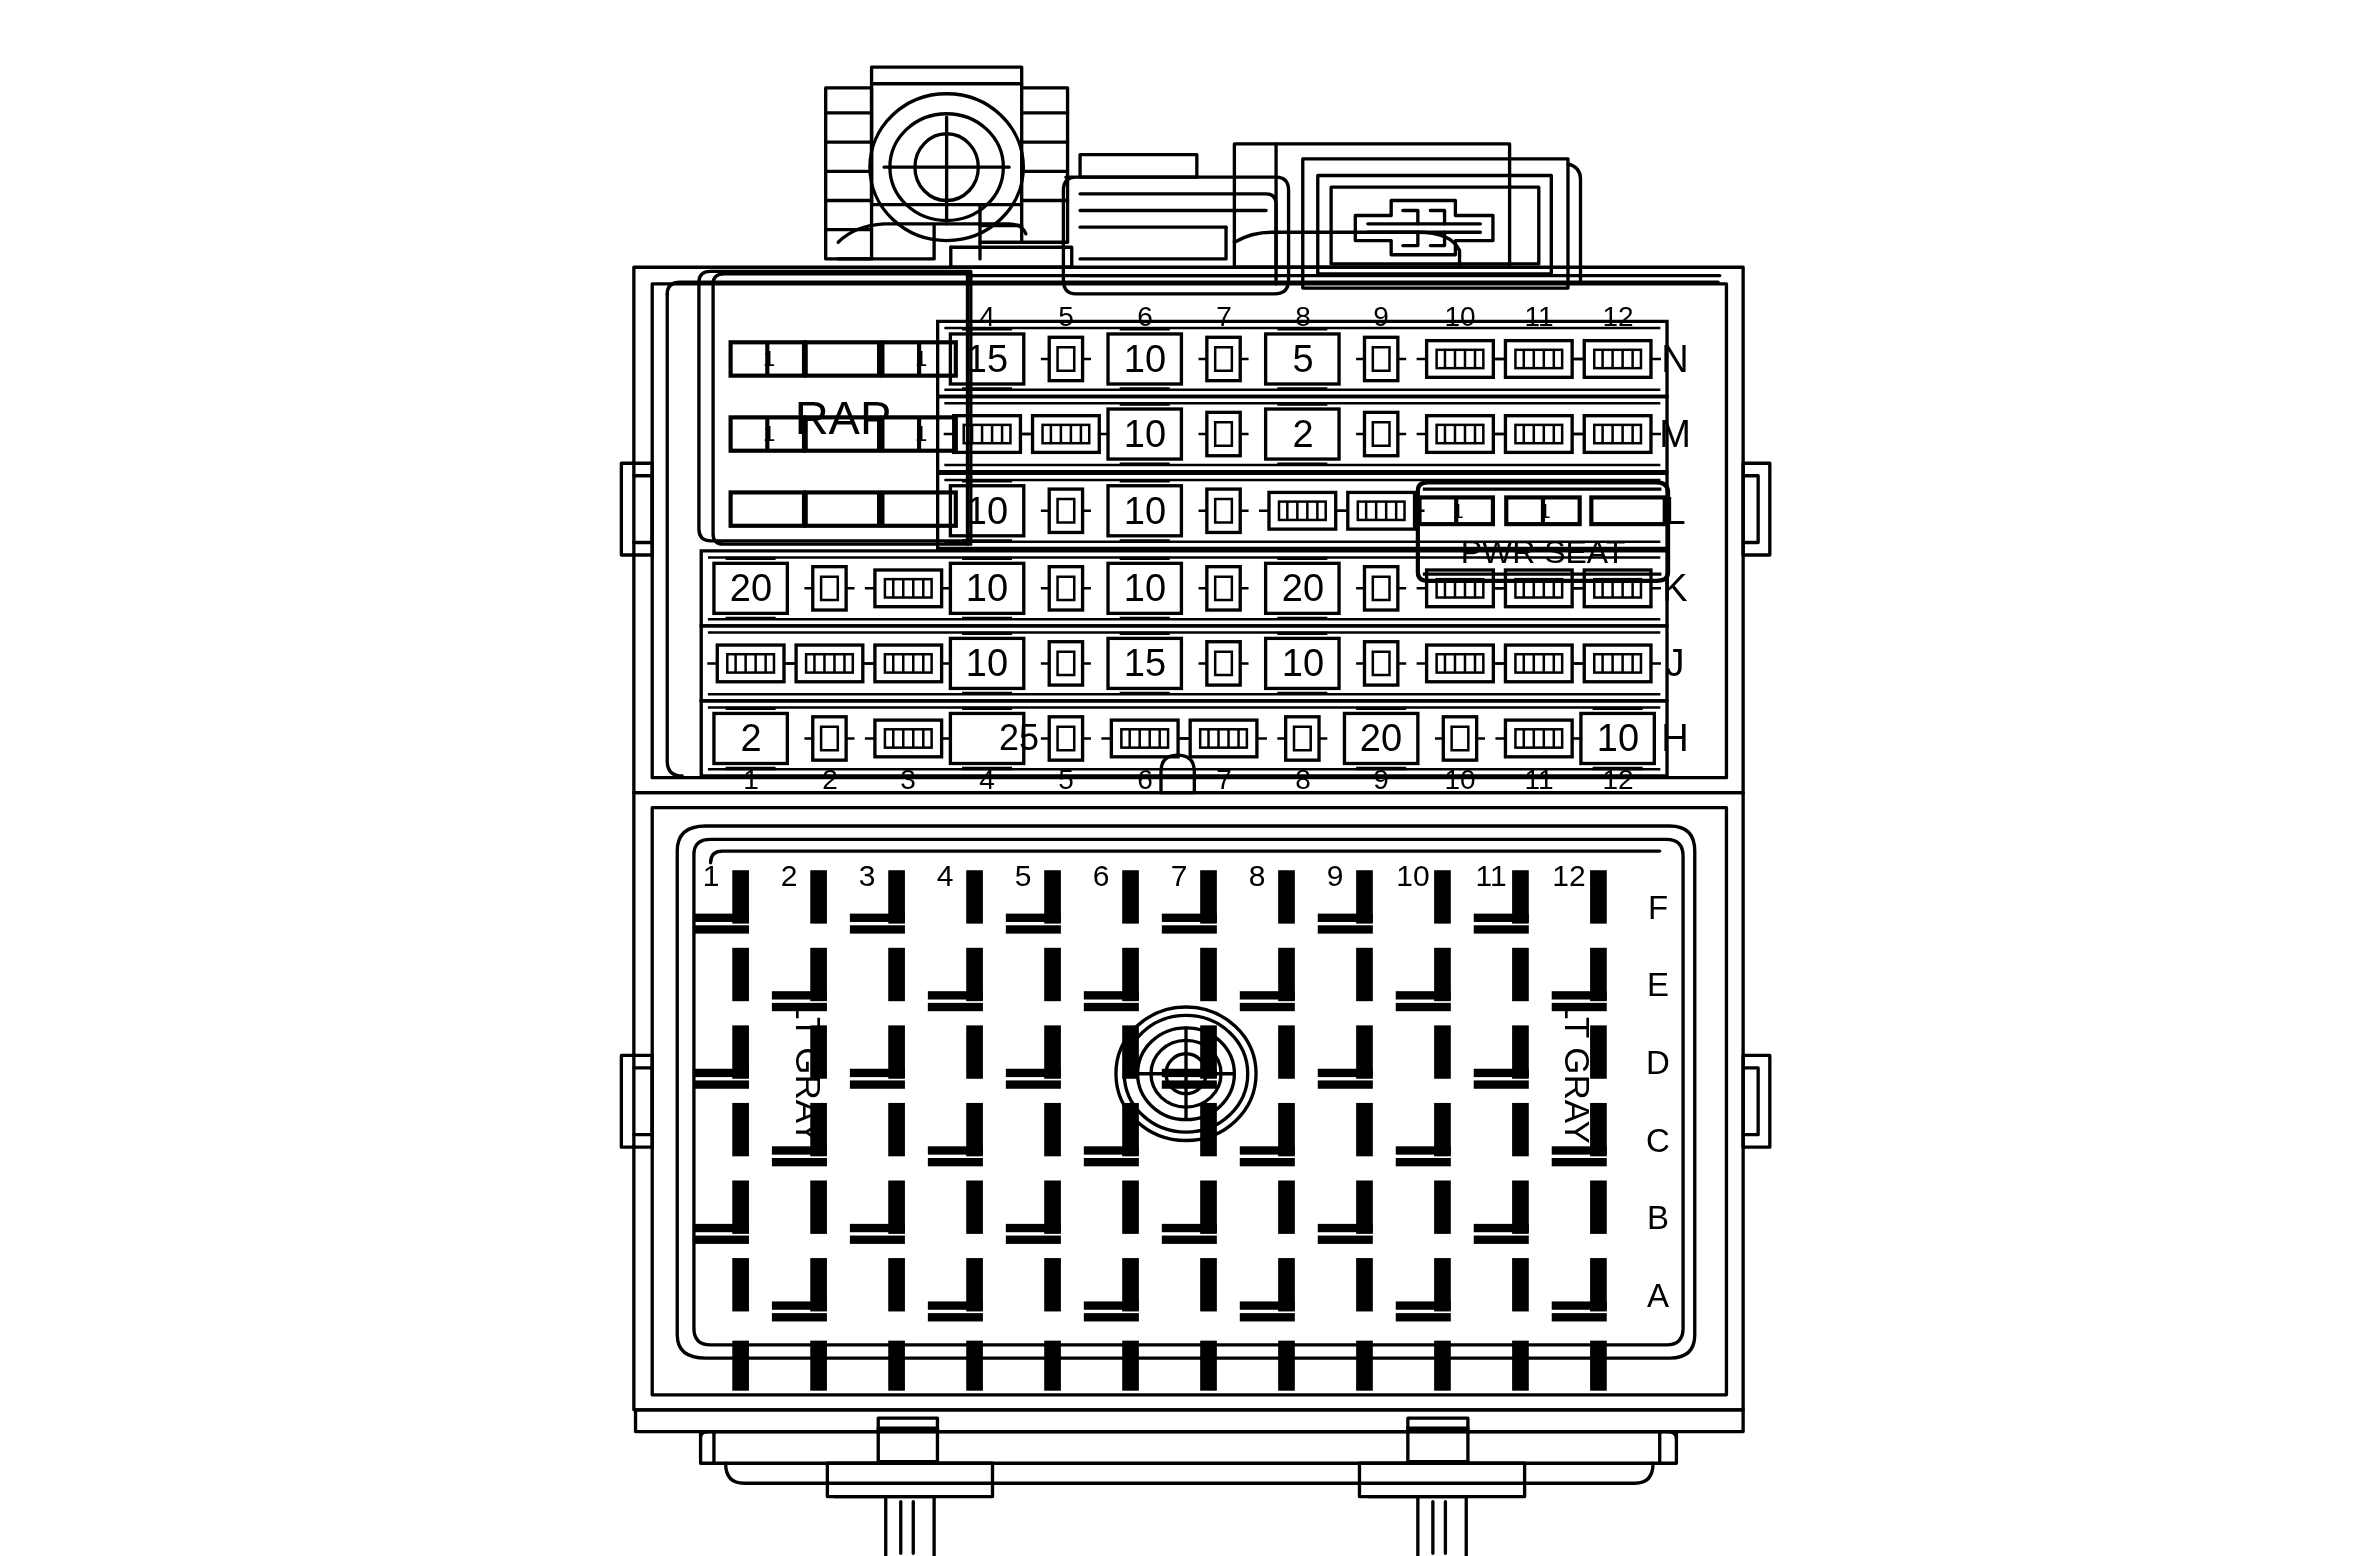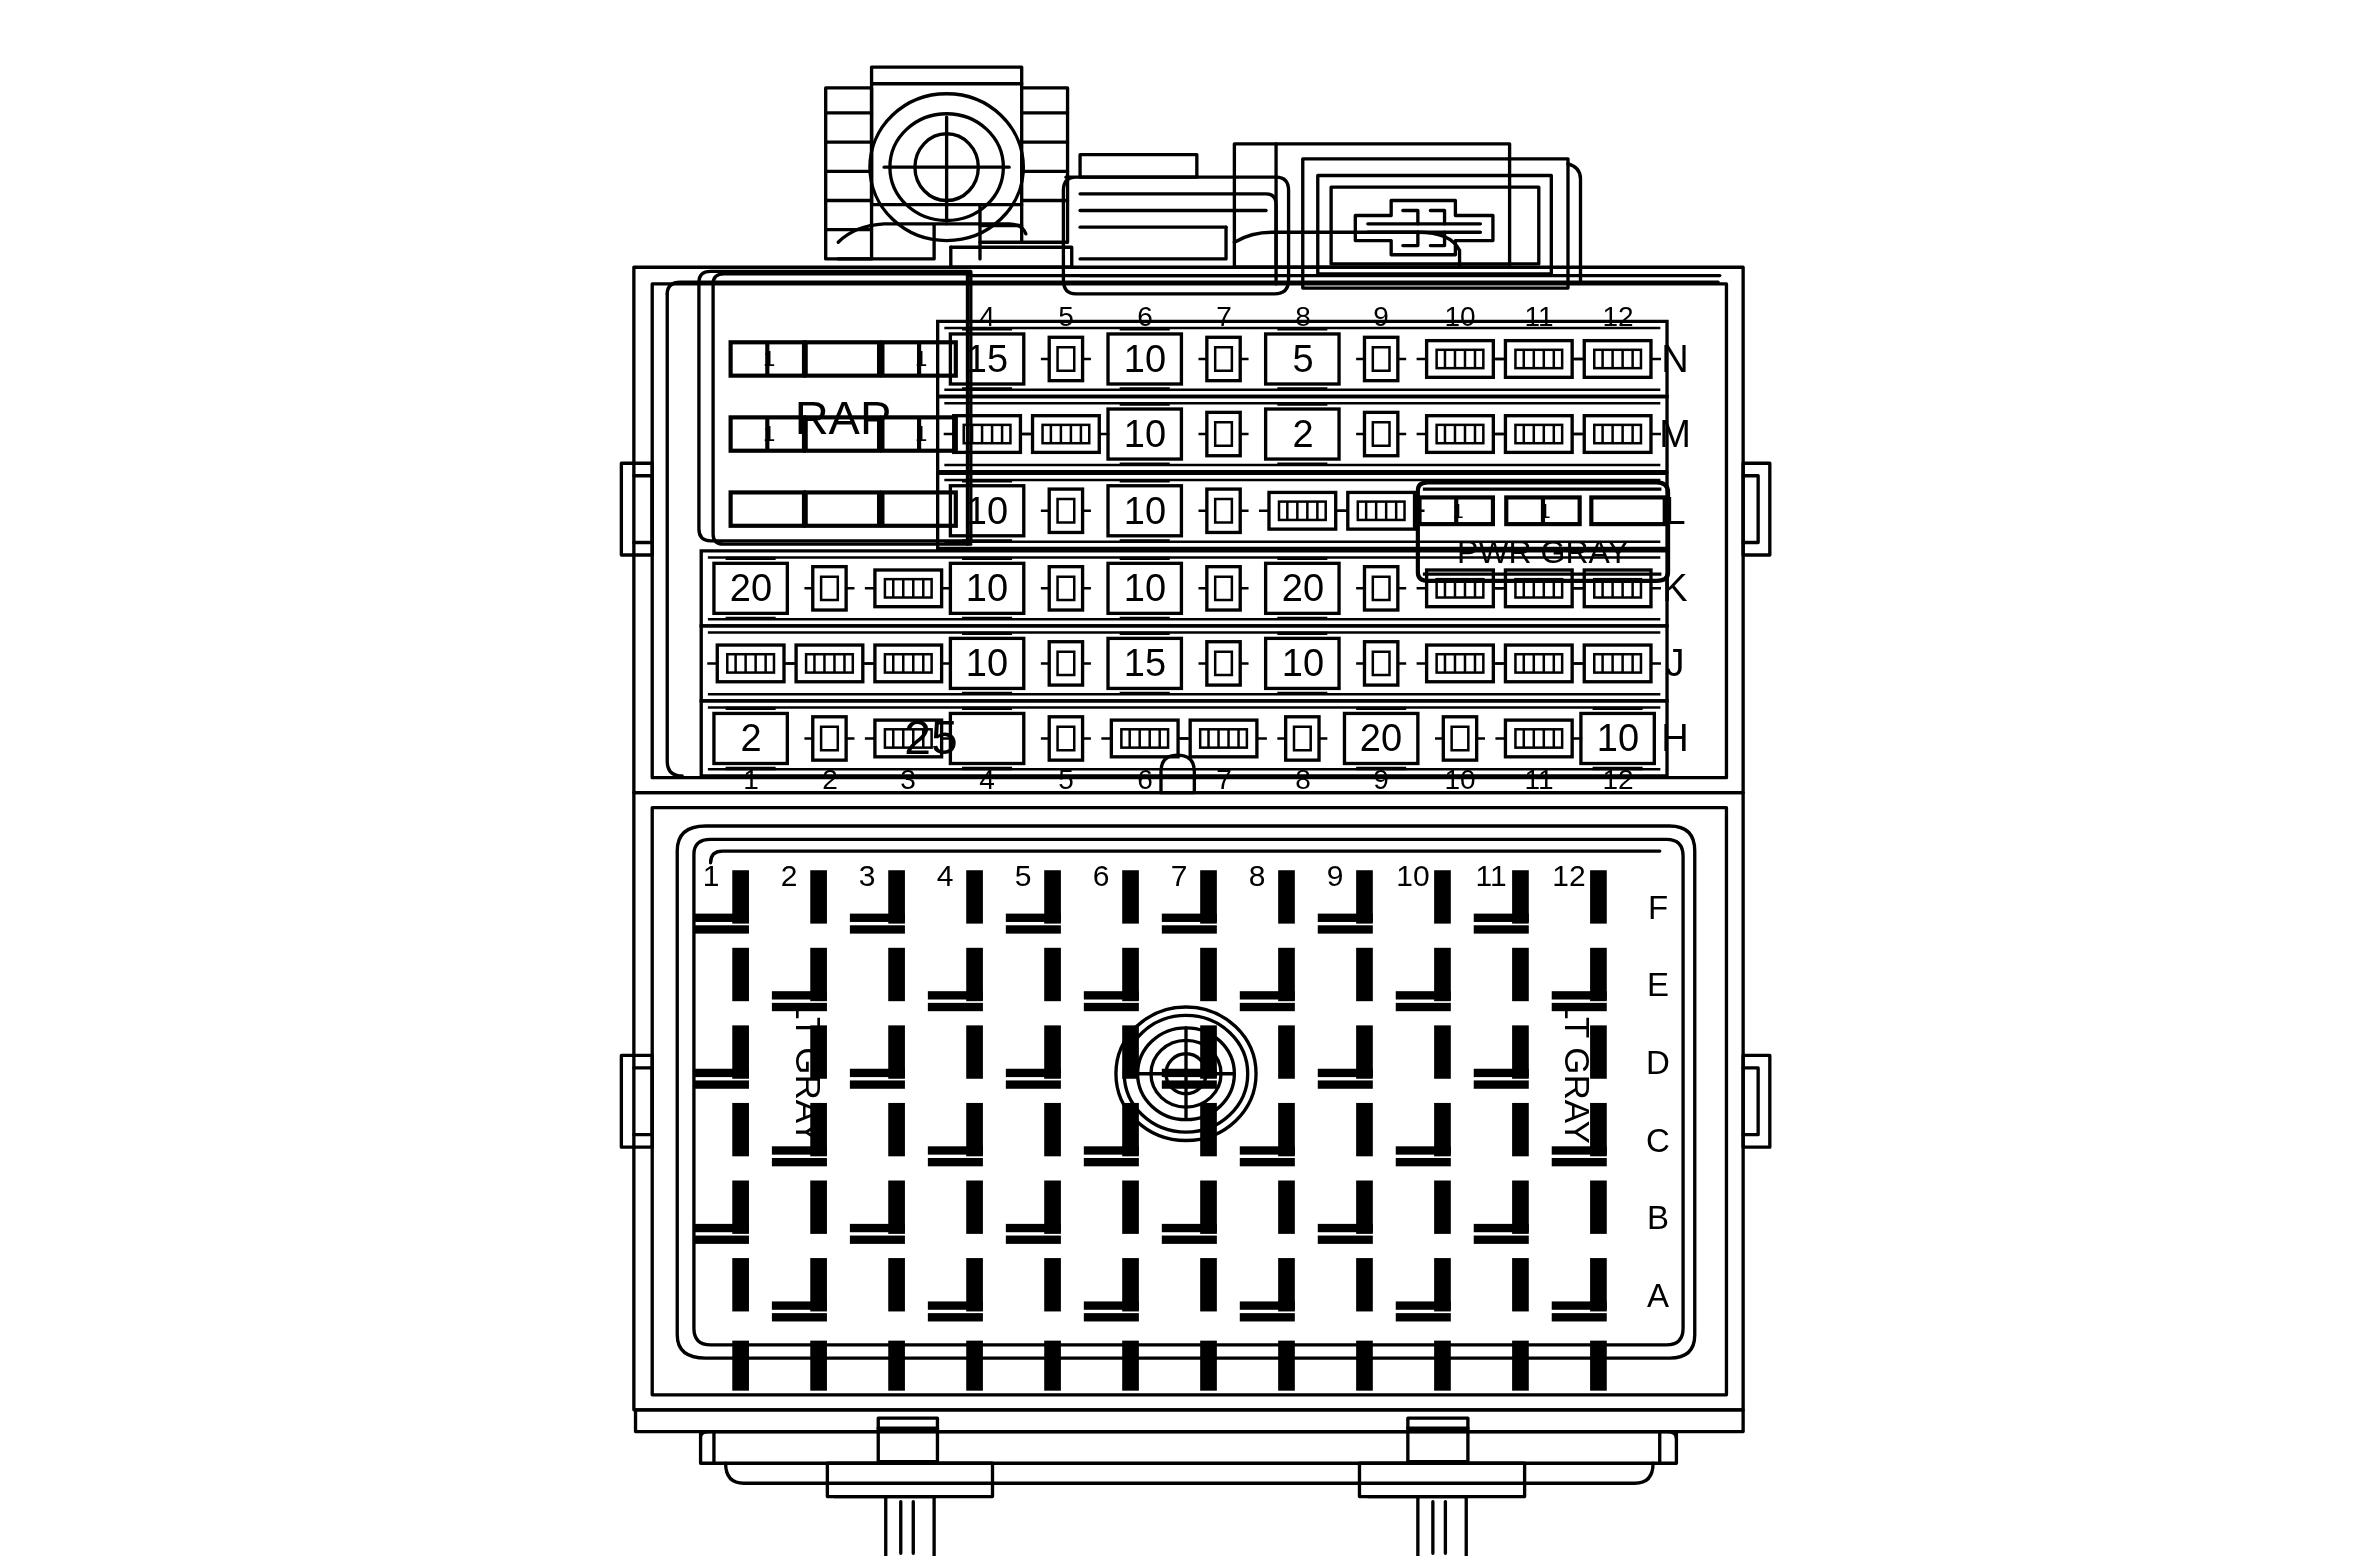--- a/index.html
+++ b/index.html
@@ -661,21 +661,21 @@
       <div class="lbl" style="left: 751px; top: 588px; font-size: 38px; transform: translate(-50%, -50%);">20</div>
       <div class="lbl" style="left: 987px; top: 588px; font-size: 38px; transform: translate(-50%, -50%);">10</div>
       <div class="lbl" style="left: 1145px; top: 588px; font-size: 38px; transform: translate(-50%, -50%);">10</div>
       <div class="lbl" style="left: 1303px; top: 588px; font-size: 38px; transform: translate(-50%, -50%);">20</div>
       <div class="lbl" style="left: 1675px; top: 588px; font-size: 38px; transform: translate(-50%, -50%);">K</div>
       <div class="lbl" style="left: 987px; top: 663px; font-size: 38px; transform: translate(-50%, -50%);">10</div>
       <div class="lbl" style="left: 1145px; top: 663px; font-size: 38px; transform: translate(-50%, -50%);">15</div>
       <div class="lbl" style="left: 1303px; top: 663px; font-size: 38px; transform: translate(-50%, -50%);">10</div>
       <div class="lbl" style="left: 1675px; top: 663px; font-size: 38px; transform: translate(-50%, -50%);">J</div>
       <div class="lbl" style="left: 751px; top: 738px; font-size: 38px; transform: translate(-50%, -50%);">2</div>
-      <div class="lbl" style="left: 931px; top: 738px; font-size: 48px; transform: translate(-50%, -50%);">25</div>
+      <div class="lbl" style="left: 1019px; top: 738px; font-size: 36px; transform: translate(-50%, -50%);">25</div>
       <div class="lbl" style="left: 1381px; top: 738px; font-size: 38px; transform: translate(-50%, -50%);">20</div>
       <div class="lbl" style="left: 1618px; top: 738px; font-size: 38px; transform: translate(-50%, -50%);">10</div>
       <div class="lbl" style="left: 1675px; top: 738px; font-size: 38px; transform: translate(-50%, -50%);">H</div>
       <div class="lbl" style="left: 987px; top: 317px; font-size: 28px; transform: translate(-50%, -50%);">4</div>
       <div class="lbl" style="left: 1066px; top: 317px; font-size: 28px; transform: translate(-50%, -50%);">5</div>
       <div class="lbl" style="left: 1145px; top: 317px; font-size: 28px; transform: translate(-50%, -50%);">6</div>
       <div class="lbl" style="left: 1224px; top: 317px; font-size: 28px; transform: translate(-50%, -50%);">7</div>
       <div class="lbl" style="left: 1303px; top: 317px; font-size: 28px; transform: translate(-50%, -50%);">8</div>
       <div class="lbl" style="left: 1381px; top: 317px; font-size: 28px; transform: translate(-50%, -50%);">9</div>
       <div class="lbl" style="left: 1460px; top: 317px; font-size: 28px; transform: translate(-50%, -50%);">10</div>
@@ -693,21 +693,21 @@
       <div class="lbl" style="left: 1460px; top: 780px; font-size: 28px; transform: translate(-50%, -50%);">10</div>
       <div class="lbl" style="left: 1539px; top: 780px; font-size: 28px; transform: translate(-50%, -50%);">11</div>
       <div class="lbl" style="left: 1618px; top: 780px; font-size: 28px; transform: translate(-50%, -50%);">12</div>
       <div class="lbl" style="left: 843px; top: 417px; font-size: 47px; transform: translate(-50%, -50%);">RAP</div>
       <div class="lbl" style="left: 769px; top: 359px; font-size: 22px; transform: translate(-50%, -50%);">1</div>
       <div class="lbl" style="left: 921px; top: 359px; font-size: 22px; transform: translate(-50%, -50%);">1</div>
       <div class="lbl" style="left: 769px; top: 434px; font-size: 22px; transform: translate(-50%, -50%);">1</div>
       <div class="lbl" style="left: 921px; top: 434px; font-size: 22px; transform: translate(-50%, -50%);">1</div>
       <div class="lbl" style="left: 1458px; top: 511px; font-size: 20px; transform: translate(-50%, -50%);">1</div>
       <div class="lbl" style="left: 1545px; top: 511px; font-size: 20px; transform: translate(-50%, -50%);">1</div>
-      <div class="lbl" style="left: 1543px; top: 552px; font-size: 32px; transform: translate(-50%, -50%);">PWR GRAY</div>
+      <div class="lbl" style="left: 1543px; top: 552px; font-size: 32px; transform: translate(-50%, -50%);">PWR SEAT</div>
       <div class="lbl" style="left: 711px; top: 876px; font-size: 30px; transform: translate(-50%, -50%);">1</div>
       <div class="lbl" style="left: 789px; top: 876px; font-size: 30px; transform: translate(-50%, -50%);">2</div>
       <div class="lbl" style="left: 867px; top: 876px; font-size: 30px; transform: translate(-50%, -50%);">3</div>
       <div class="lbl" style="left: 945px; top: 876px; font-size: 30px; transform: translate(-50%, -50%);">4</div>
       <div class="lbl" style="left: 1023px; top: 876px; font-size: 30px; transform: translate(-50%, -50%);">5</div>
       <div class="lbl" style="left: 1101px; top: 876px; font-size: 30px; transform: translate(-50%, -50%);">6</div>
       <div class="lbl" style="left: 1179px; top: 876px; font-size: 30px; transform: translate(-50%, -50%);">7</div>
       <div class="lbl" style="left: 1257px; top: 876px; font-size: 30px; transform: translate(-50%, -50%);">8</div>
       <div class="lbl" style="left: 1335px; top: 876px; font-size: 30px; transform: translate(-50%, -50%);">9</div>
       <div class="lbl" style="left: 1413px; top: 876px; font-size: 30px; transform: translate(-50%, -50%);">10</div>

